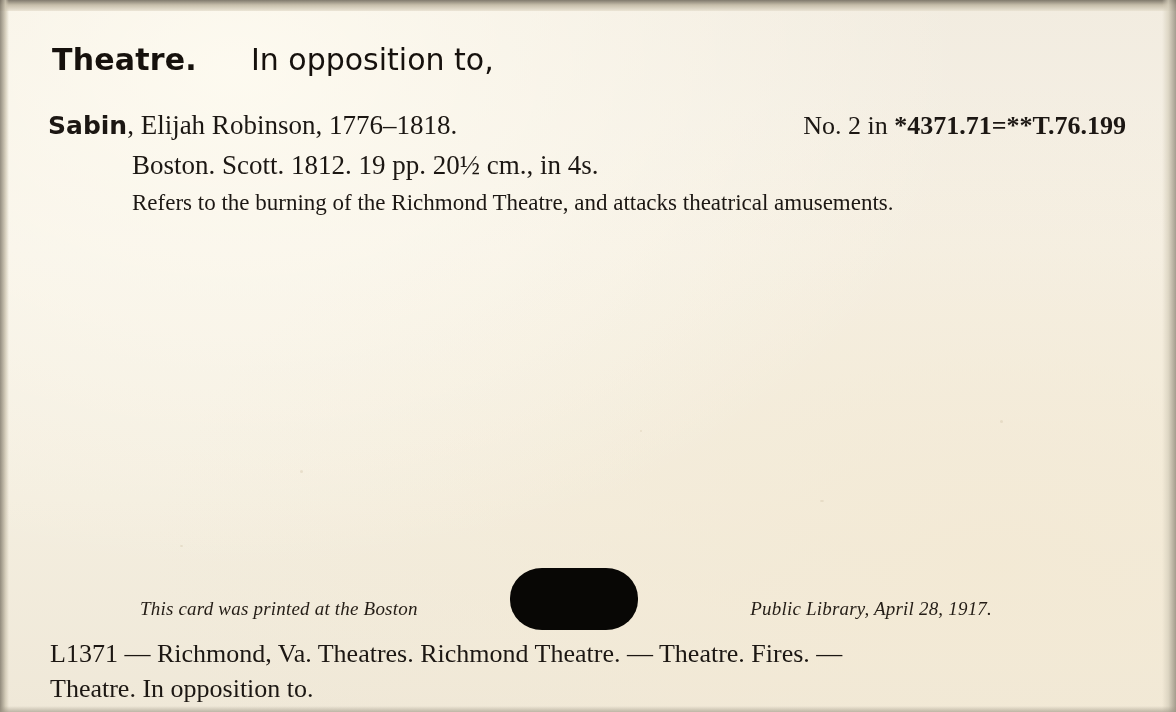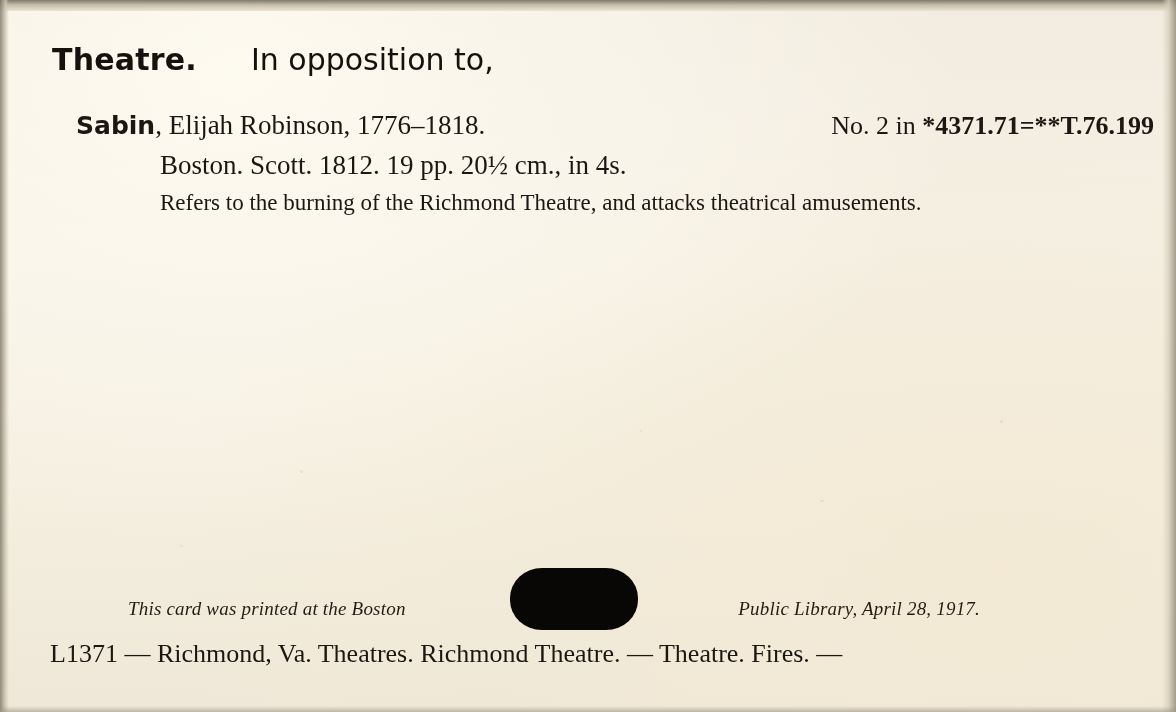--- a/index.html
+++ b/index.html
@@ -81,21 +81,20 @@
     color: #16110d;
     text-align: right;
   }
 
   
   #entry {
     position: absolute;
     left: 48px;
     top: 108px;
     width: 1086px;
-    margin-left: 28px;
   }
 
   .author-line {
     display: flex;
     justify-content: space-between;
     align-items: baseline;
     font-size: 26px;
     line-height: 34px;
   }
   .author-line .author {
@@ -146,21 +145,21 @@
     padding-left: 38px;
     margin-top: 4px;
     width: 998px;
     text-align: justify;
     text-align-last: left;
   }
 
   
   #printed-line {
     position: absolute;
-    left: 128px;
+    left: 140px;
     top: 598px;
     width: 870px;
     font-style: italic;
     font-size: 19px;
     font-family: "Liberation Serif", serif;
     letter-spacing: .2px;
     display: flex;
     align-items: baseline;
     justify-content: space-between;
     color: #241d16;
@@ -234,20 +233,21 @@
 
     <div id="printed-line">
       <span class="left">This card was printed at the Boston</span>
       <span class="right">Public Library, April 28, 1917.</span>
     </div>
 
     <div id="redaction"></div>
 
     <div id="tracings">
       <div>L1371 — Richmond, Va. Theatres. Richmond Theatre. — Theatre. Fires. —</div>
+      <div>Theatre. In opposition to.</div>
     </div>
 
     <div class="speck" style="left:300px; top:470px; width:3px; height:3px;"></div>
     <div class="speck" style="left:820px; top:500px; width:4px; height:2px;"></div>
     <div class="speck" style="left:640px; top:430px; width:2px; height:2px;"></div>
     <div class="speck" style="left:180px; top:545px; width:3px; height:2px;"></div>
     <div class="speck" style="left:1000px; top:420px; width:3px; height:3px;"></div>
 
   </div>
 </div>

